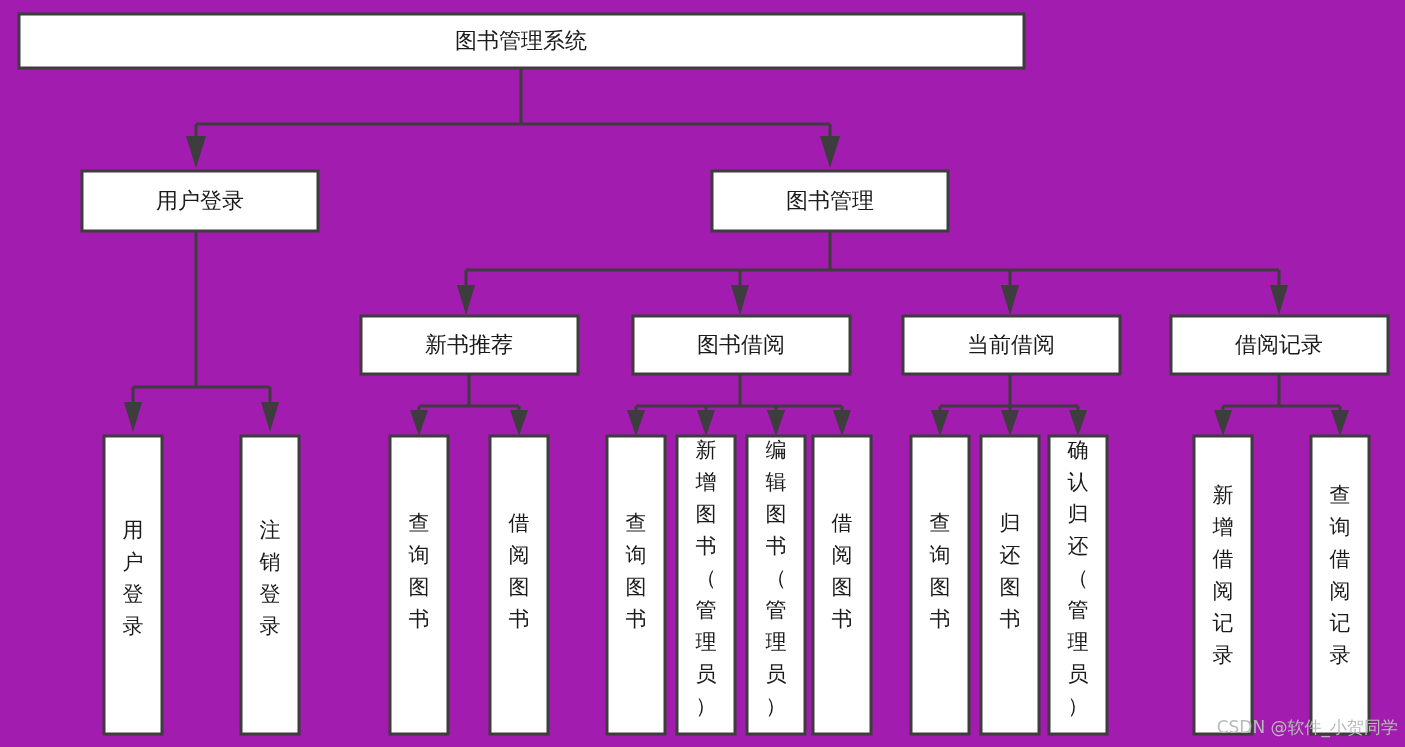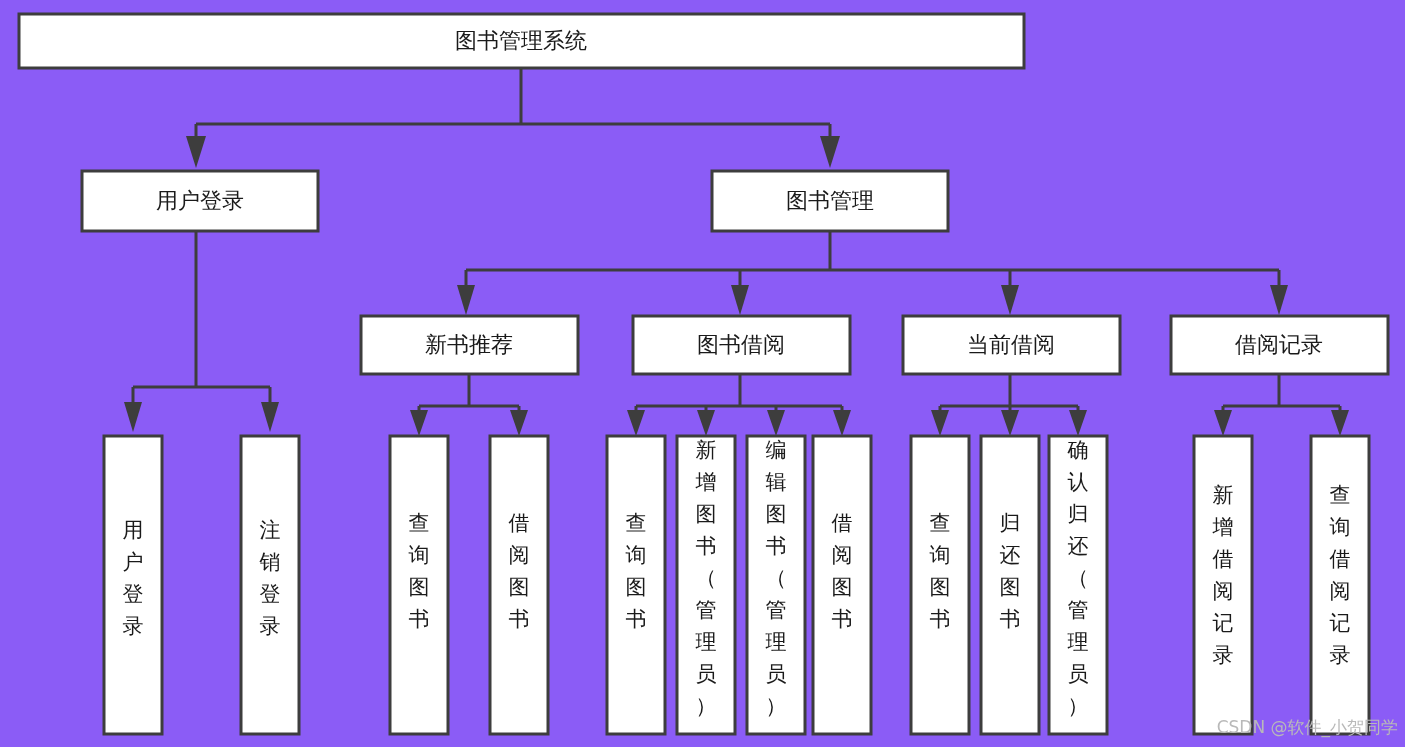--- a/index.html
+++ b/index.html
@@ -8,21 +8,21 @@
     padding: 0;
     background: #ffffff;
   }
   body {
     font-family: "DejaVu Sans", "Liberation Sans", sans-serif;
   }
   #diagram-root {
     position: relative;
     width: 1405px;
     height: 747px;
-    background: #8b5cf6;
+    background: #a21caf;
     overflow: hidden;
   }
   svg.flowchart {
     display: block;
     width: 1405px;
     height: 747px;
   }
   .node-box {
     fill: #ffffff;
     stroke: #3d3d3d;

